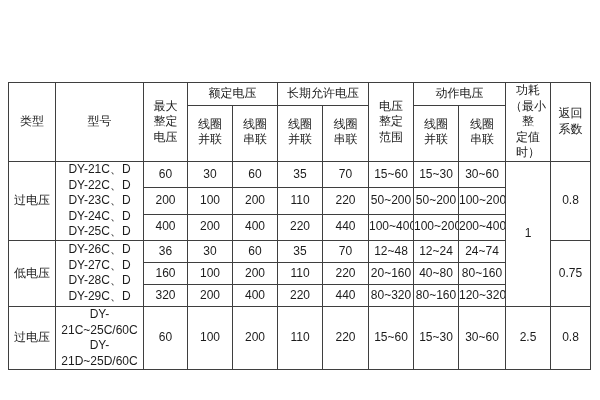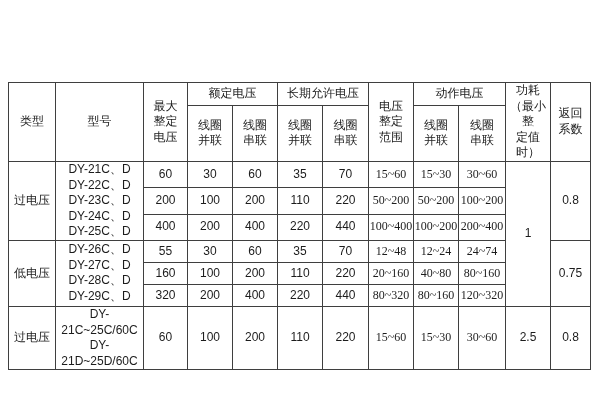--- a/index.html
+++ b/index.html
@@ -25,26 +25,26 @@
     margin: 0;
     text-align: center;
     vertical-align: middle;
     color: #1c1c1c;
     font-weight: normal;
     font-size: 12px;
     line-height: 1.3;
     overflow: hidden;
   }
   tr.h1 { height: 18px; }
-  tr.h2 { height: 45px; }
+  tr.h2 { height: 45px; font-family: Liberation Mono, monospace; }
   tr.r  { height: 22px; }
   tr.r-last { height: 41px; }
   .pre { white-space: pre-line; }
   .model-cell { font-size: 11px; line-height: 13px; }
-  .range { font-size: 11px; font-family: Liberation Serif, serif; }
+  .range { font-size: 11px; }
   .hdr-small { font-size: 11px; line-height: 14px; }
   .hdr-3line { line-height: 15px; }
 </style>
 </head>
 <body>
 
 <div class="canvas">
   <table class="spec">
     <colgroup>
       <col style="width:47px">
@@ -134,21 +134,21 @@
         <td class="range">100~200</td>
         <td class="range">200~400</td>
       </tr>
 
       <tr class="r">
         <td rowspan="3">低电压</td>
         <td rowspan="3" class="pre model-cell">DY-26C、D
 DY-27C、D
 DY-28C、D
 DY-29C、D</td>
-        <td>55</td>
+        <td>36</td>
         <td>30</td>
         <td>60</td>
         <td>35</td>
         <td>70</td>
         <td class="range">12~48</td>
         <td class="range">12~24</td>
         <td class="range">24~74</td>
         <td rowspan="3">0.75</td>
       </tr>
       <tr class="r">

